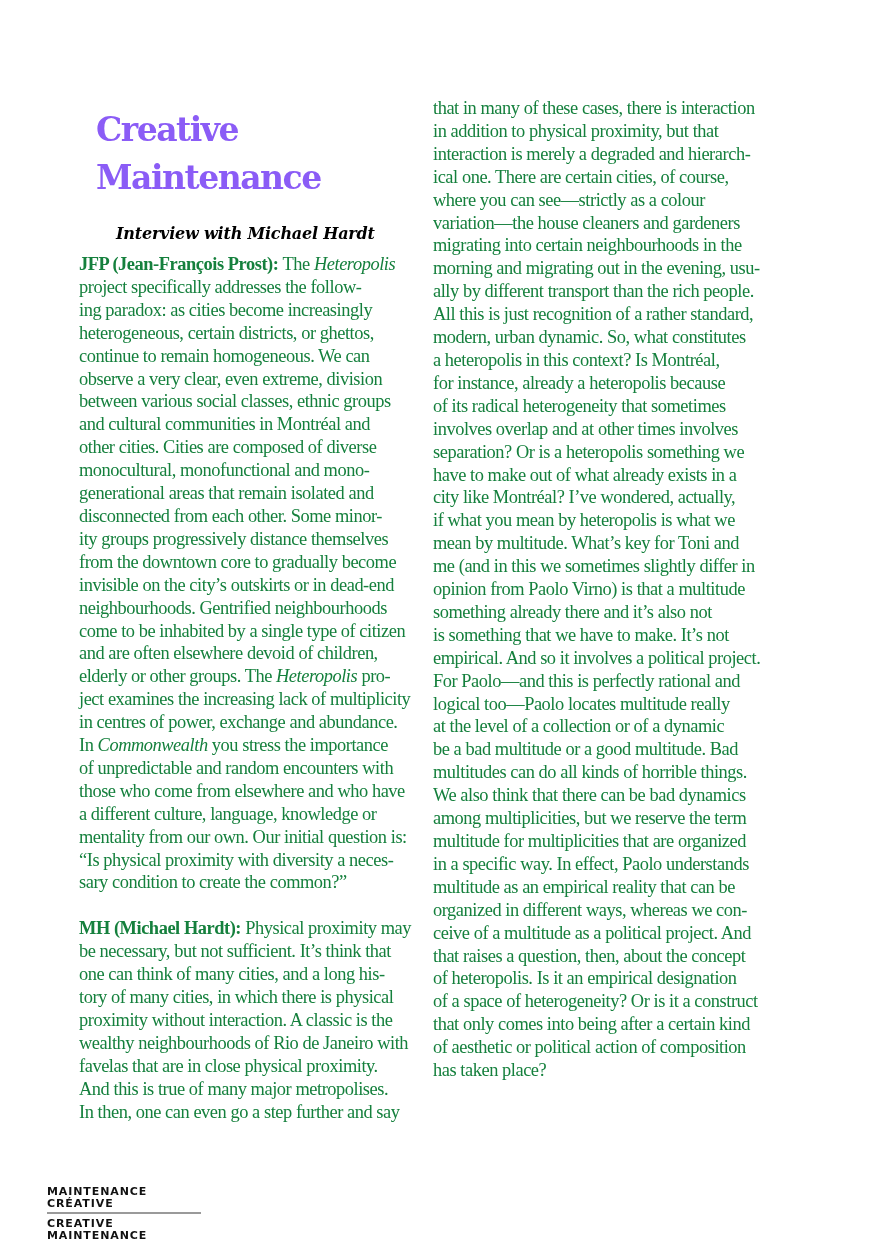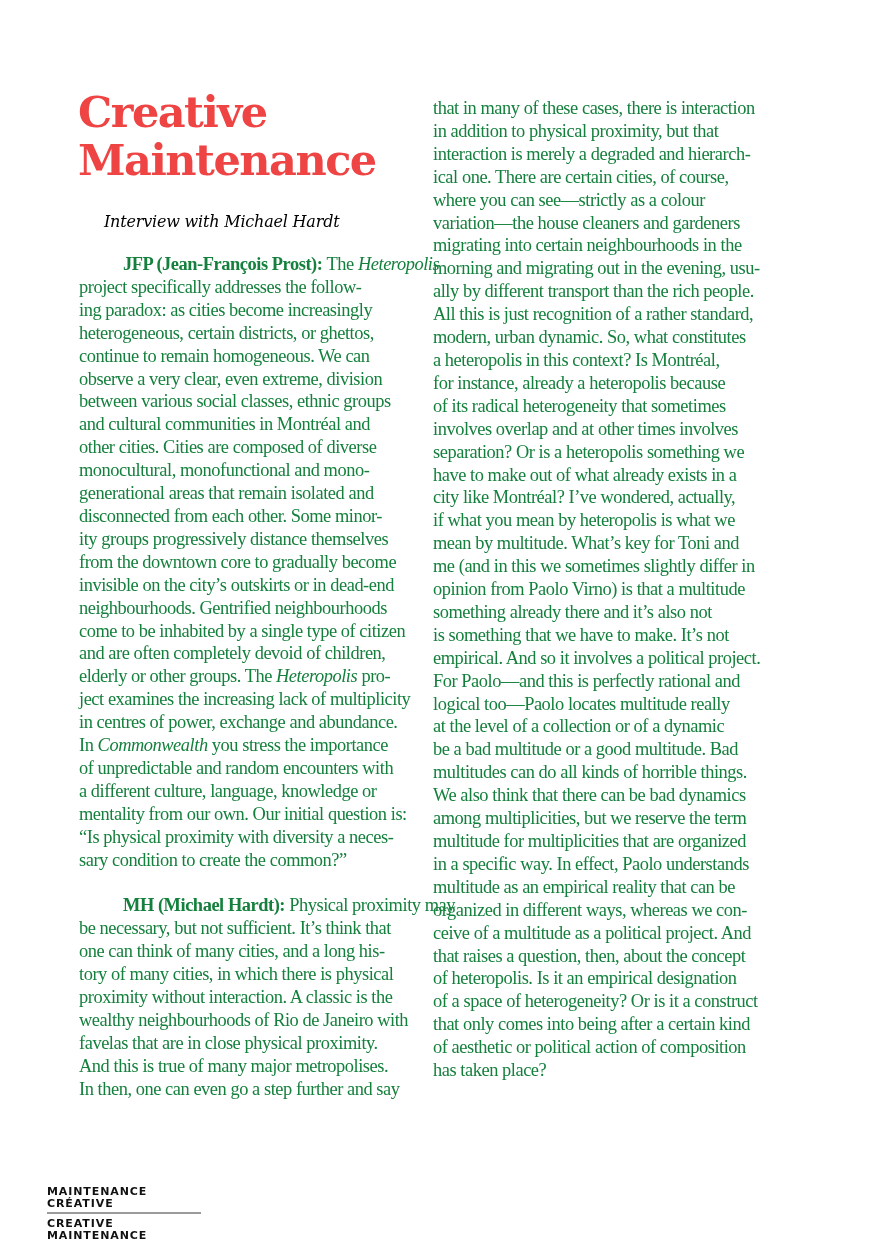--- a/index.html
+++ b/index.html
@@ -1,35 +1,35 @@
 <!DOCTYPE html>
 <html><head>
 <meta charset="utf-8">
 <style>
   html, body { margin: 0; padding: 0; background: #ffffff; }
   body { width: 889px; height: 1240px; position: relative; overflow: hidden; color: #111; }
   .title {
-    position: absolute; left: 78px; top: 88px; margin: 0;
+    position: absolute; left: 78px; top: 88px; margin: 18px;
     font-family: "DejaVu Serif", serif; font-weight: bold;
-    font-size: 43px; line-height: 48px; letter-spacing: -1.5px; color: #ef4444;
+    font-size: 33px; line-height: 48px; letter-spacing: -1.5px; color: #8b5cf6;
   }
   .subtitle {
-    position: absolute; left: 100px; top: 208px; margin: 4px;
-    font-family: "DejaVu Serif", serif; font-weight: normal; font-style: italic;
+    position: absolute; left: 100px; top: 208px; margin: 16px;
+    font-family: "DejaVu Serif", serif; font-weight: bold; font-style: italic;
     font-size: 16px; line-height: 20px; color: #000; letter-spacing: -0.2px;
   }
   .col {
     position: absolute; width: 345px;
     font-family: "Liberation Serif", serif; font-size: 18.4px; line-height: 22.9px;
     color: #15803d; letter-spacing: -0.45px;
   }
   .col .line { display: block; white-space: nowrap; }
   .col-left { left: 79px; top: 253px; }
   .col-right { left: 433px; top: 97px; }
-  .speaker { font-weight: bold; margin-left: 44px; }
+  .speaker { font-weight: bold; }
   .gap { height: 22.9px; }
   em { font-style: italic; }
   .footer {
     position: absolute; left: 47px; top: 1186px; width: 154px;
     font-family: "DejaVu Sans", sans-serif; font-weight: bold; font-size: 11px;
     letter-spacing: 0.9px; color: #111;
   }
   .footer .f1 { display: block; line-height: 12px; }
   .footer .rule { height: 2px; background: #9a9a9a; margin: 2px 0 4px 0; }
   .footer .f2 { display: block; line-height: 12px; }
@@ -56,26 +56,27 @@
       <span class="line">and cultural communities in Montréal and</span>
       <span class="line">other cities. Cities are composed of diverse</span>
       <span class="line">monocultural, monofunctional and mono-</span>
       <span class="line">generational areas that remain isolated and</span>
       <span class="line">disconnected from each other. Some minor-</span>
       <span class="line">ity groups progressively distance themselves</span>
       <span class="line">from the downtown core to gradually become</span>
       <span class="line">invisible on the city’s outskirts or in dead-end</span>
       <span class="line">neighbourhoods. Gentrified neighbourhoods</span>
       <span class="line">come to be inhabited by a single type of citizen</span>
-      <span class="line">and are often completely devoid of children,</span>
+      <span class="line">and are often elsewhere devoid of children,</span>
       <span class="line">elderly or other groups. The <em>Heteropolis</em> pro-</span>
       <span class="line">ject examines the increasing lack of multiplicity</span>
       <span class="line">in centres of power, exchange and abundance.</span>
       <span class="line">In <em>Commonwealth</em> you stress the importance</span>
       <span class="line">of unpredictable and random encounters with</span>
+      <span class="line">those who come from elsewhere and who have</span>
       <span class="line">a different culture, language, knowledge or</span>
       <span class="line">mentality from our own. Our initial question is:</span>
       <span class="line">“Is physical proximity with diversity a neces-</span>
       <span class="line">sary condition to create the common?”</span>
     </div>
   <div class="gap"></div>
   <div id="a1">
       <span class="line"><span class="speaker">MH (Michael Hardt):</span> Physical proximity may</span>
       <span class="line">be necessary, but not sufficient. It’s think that</span>
       <span class="line">one can think of many cities, and a long his-</span>

